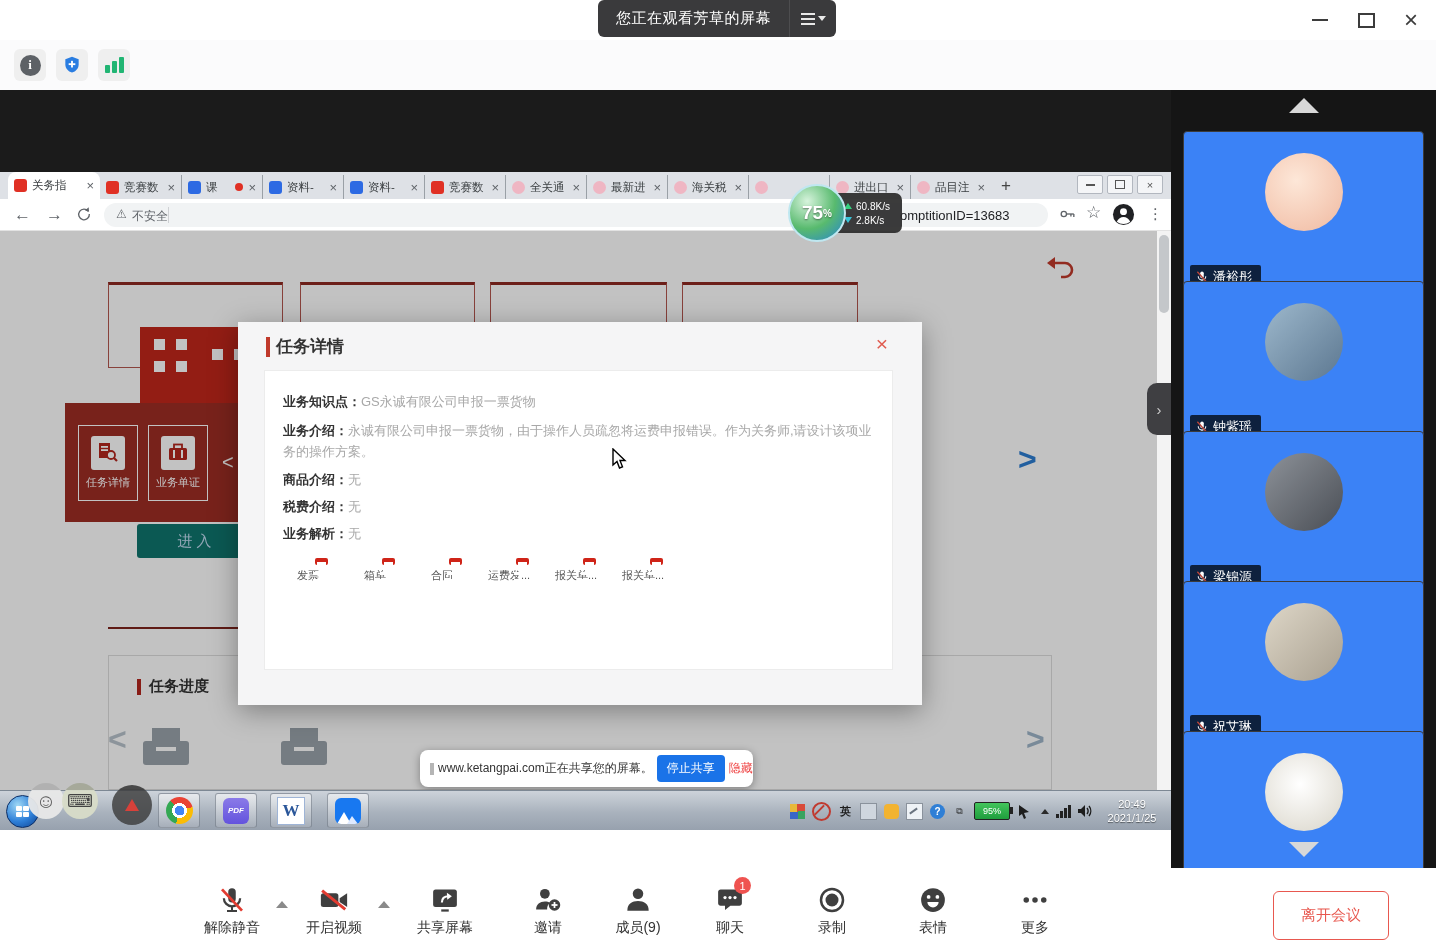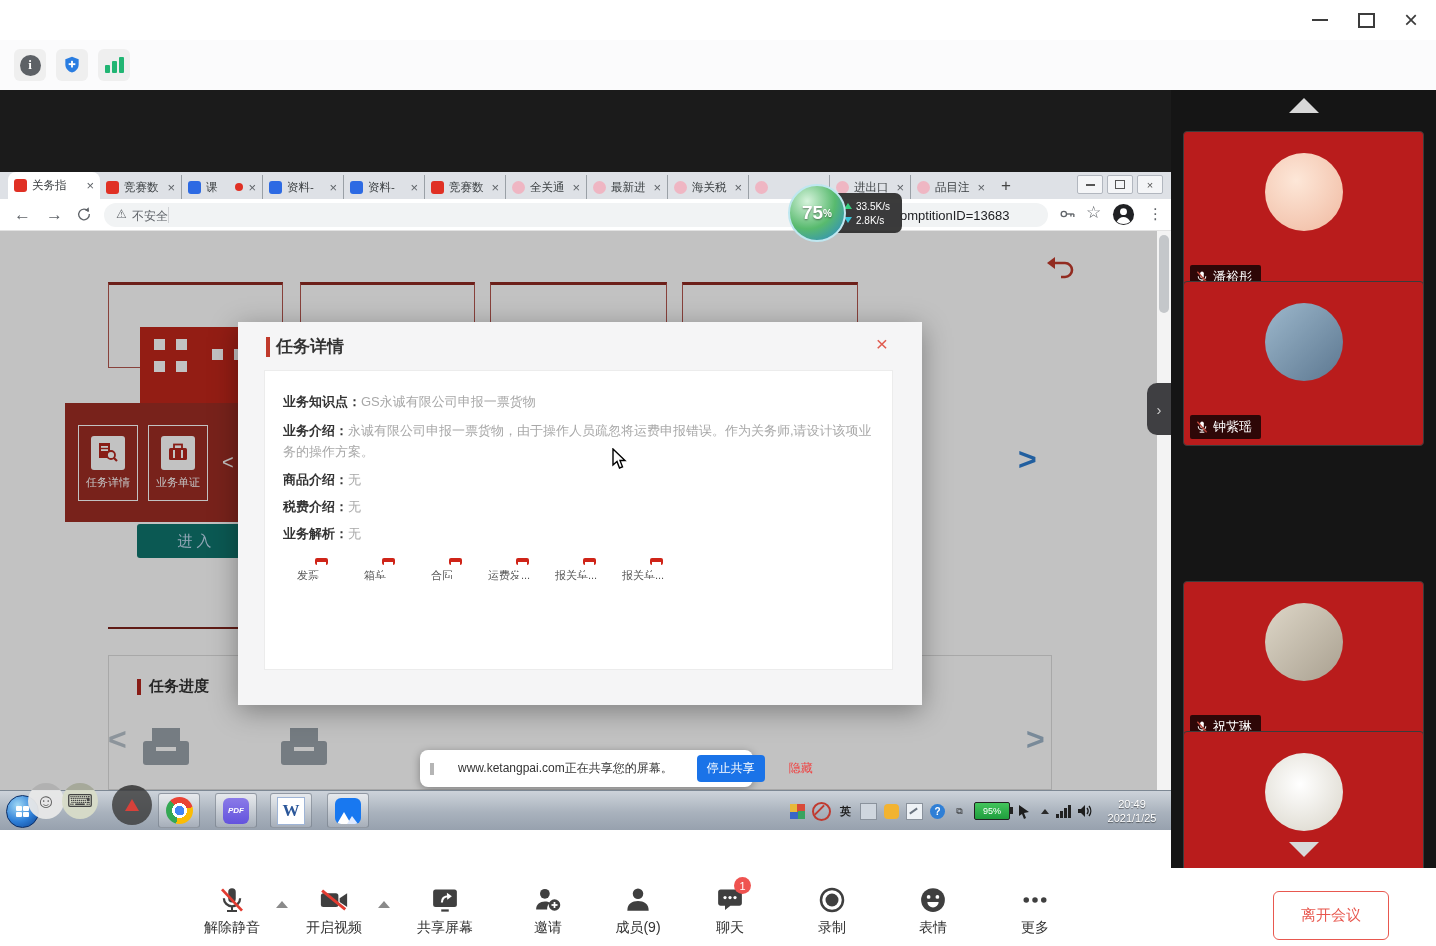--- a/index.html
+++ b/index.html
@@ -105,21 +105,21 @@
   .docs{display:flex;gap:17px;margin-top:20px;}
   .doc{width:50px;text-align:center;}
   .clip{position:relative;width:27px;height:31px;background:#cf2418;border-radius:3px;margin:6px auto 0;}
   .clip::before{content:'';position:absolute;top:-5px;left:7px;width:13px;height:7px;background:#cf2418;border-radius:2px;}
   .clip::after{content:'';position:absolute;top:-1px;left:9px;width:9px;height:3px;background:#fff;}
   .clip .b1{position:absolute;left:5px;top:9px;width:11px;height:3px;background:#fff;}
   .clip .b2{position:absolute;left:5px;top:16px;width:17px;height:3px;background:#fff;}
   .doc .dlabel{font-size:11px;color:#555;margin-top:5px;white-space:nowrap;overflow:hidden;}
   
   .sharebar{position:absolute;left:420px;top:519px;width:333px;height:37px;background:#fff;border-radius:8px;z-index:12;
-            box-shadow:0 2px 8px rgba(0,0,0,.35);display:flex;align-items:center;padding:12px 10px;box-sizing:border-box;gap:24px;}
+            box-shadow:0 2px 8px rgba(0,0,0,.35);display:flex;align-items:center;padding:12px 10px;box-sizing:border-box;gap:4px;}
   .grip{width:7px;height:12px;border-left:2px solid #b5b5b5;border-right:2px solid #b5b5b5;}
   .sharemsg{font-size:12px;color:#333;white-space:nowrap;}
   .stopbtn{background:#1a73e8;color:#fff;font-size:12px;border-radius:4px;padding:5px 10px;white-space:nowrap;}
   .hidelink{color:#ef4444;font-size:12px;white-space:nowrap;}
   
   .taskbar{position:absolute;left:0;top:700px;width:1171px;height:40px;
            background:linear-gradient(#cdd3da,#a9b2bd 55%,#97a1ae);border-top:1px solid #7d8894;box-sizing:border-box;
            display:flex;align-items:center;}
   .orb{position:absolute;left:6px;top:4px;width:31px;height:31px;border-radius:50%;
        background:radial-gradient(circle at 35% 30%,#9fd8f5,#2e7fd8 55%,#0b3f8e);border:1px solid #0a2d66;
@@ -158,21 +158,21 @@
         border:2px solid #bfe7f0;display:flex;align-items:center;justify-content:center;
         color:#fff;font-size:19px;font-weight:bold;text-shadow:0 1px 2px rgba(0,0,0,.45);}
   .ball small{font-size:10px;font-weight:bold;}
   
   .collapse{position:absolute;left:1147px;top:383px;width:24px;height:52px;background:#3f3f42;border-radius:10px 0 0 10px;
             display:flex;align-items:center;justify-content:center;color:#cfcfcf;font-size:15px;z-index:40;}
   
   .sidebar{position:absolute;left:1171px;top:0;width:265px;height:778px;background:#151515;}
   .tri-up{position:absolute;left:118px;top:8px;width:0;height:0;border-left:15px solid transparent;border-right:15px solid transparent;border-bottom:15px solid #d8d8d8;}
   .tri-dn-big{position:absolute;left:118px;top:752px;width:0;height:0;border-left:15px solid transparent;border-right:15px solid transparent;border-top:15px solid #d8d8d8;z-index:4;}
-  .tile{position:absolute;left:12px;width:241px;height:165px;background:#b91c1c;border:1px solid #3b3b3b;border-radius:4px;box-sizing:border-box;}
+  .tile{position:absolute;left:12px;width:241px;height:165px;background:#3b82f6;border:1px solid #3b3b3b;border-radius:4px;box-sizing:border-box;}
   .av{position:absolute;left:81px;top:21px;width:78px;height:78px;border-radius:50%;}
   .nametag{position:absolute;left:6px;bottom:6px;background:rgba(0,0,0,.75);border-radius:2px;display:flex;align-items:center;
            gap:4px;padding:3px 9px 3px 5px;color:#fff;font-size:13px;}
   
   .bottombar{position:absolute;left:0;top:868px;width:1436px;height:78px;background:#fff;}
   .ctl{position:absolute;top:16px;width:84px;text-align:center;}
   .ctl .ic{height:32px;display:flex;align-items:center;justify-content:center;position:relative;}
   .ctl .lb{font-size:14px;color:#333;margin-top:3px;white-space:nowrap;}
   .caret{position:absolute;top:33px;width:0;height:0;border-left:6px solid transparent;border-right:6px solid transparent;border-bottom:7px solid #8a8a8a;}
   .badge1{position:absolute;left:46px;top:-7px;min-width:17px;height:17px;border-radius:9px;background:#ef5350;color:#fff;
@@ -181,20 +181,32 @@
             color:#e8584f;font-size:15px;display:flex;align-items:center;justify-content:center;background:#fff;}
   
   .cursor{position:absolute;left:612px;top:448px;z-index:60;}
 </style>
 </head>
 <body>
 
 <div id="app">
 
   <div class="titlebar">
+    <div class="title-pill">
+      <span class="txt">您正在观看芳草的屏幕</span>
+      <span class="sep"></span>
+      <span class="title-menu">
+        <span class="hamb">
+            <i></i>
+            <i></i>
+            <i></i>
+          </span>
+        <span class="tri-dn-s"></span>
+      </span>
+    </div>
     <span class="winctl" style="left:1312px;">
         <span class="wmin"></span>
       </span>
     <span class="winctl" style="left:1358px;">
         <span class="wmax"></span>
       </span>
     <span class="winctl" style="left:1404px;">
         <span class="wclose">×</span>
       </span>
   </div>
@@ -549,20 +561,33 @@
             <rect x="9" y="2.5" width="6" height="11.5" rx="3" fill="#fff"></rect>
             <path d="M5.5 10.5a6.5 6.5 0 0 0 13 0" stroke="#fff" stroke-width="1.8" fill="none"></path>
             <rect x="11.2" y="17" width="1.6" height="3" fill="#fff"></rect>
               <rect x="8" y="20" width="8" height="1.8" fill="#fff"></rect>
             <line x1="4" y1="3" x2="20" y2="21" stroke="#b8453a" stroke-width="2.4"></line>
           </svg>
           <span>钟紫瑶</span>
         </span>
       </div>
 
+      <div class="tile" style="top:341px;">
+        <span class="av" style="background:linear-gradient(135deg,#8d9299,#4a4e55);"></span>
+        <span class="nametag">
+          <svg width="14" height="14" viewBox="0 0 24 24">
+            <rect x="9" y="2.5" width="6" height="11.5" rx="3" fill="#fff"></rect>
+            <path d="M5.5 10.5a6.5 6.5 0 0 0 13 0" stroke="#fff" stroke-width="1.8" fill="none"></path>
+            <rect x="11.2" y="17" width="1.6" height="3" fill="#fff"></rect>
+              <rect x="8" y="20" width="8" height="1.8" fill="#fff"></rect>
+            <line x1="4" y1="3" x2="20" y2="21" stroke="#b8453a" stroke-width="2.4"></line>
+          </svg>
+          <span>梁锦源</span>
+        </span>
+      </div>
 
       <div class="tile" style="top:491px;">
         <span class="av" style="background:linear-gradient(135deg,#ded7c8,#a9a090);"></span>
         <span class="nametag">
           <svg width="14" height="14" viewBox="0 0 24 24">
             <rect x="9" y="2.5" width="6" height="11.5" rx="3" fill="#fff"></rect>
             <path d="M5.5 10.5a6.5 6.5 0 0 0 13 0" stroke="#fff" stroke-width="1.8" fill="none"></path>
             <rect x="11.2" y="17" width="1.6" height="3" fill="#fff"></rect>
               <rect x="8" y="20" width="8" height="1.8" fill="#fff"></rect>
             <line x1="4" y1="3" x2="20" y2="21" stroke="#b8453a" stroke-width="2.4"></line>
@@ -588,21 +613,21 @@
       <span class="tri-dn-big"></span>
     </div>
   </div>
 
   <div class="collapse">›</div>
 
   <div class="netbadge">
     <div class="speedpill">
       <span class="sprow">
           <span class="spup"></span>
-          <span>33.5K/s</span>
+          <span>60.8K/s</span>
         </span>
       <span class="sprow">
           <span class="spdn"></span>
           <span>2.8K/s</span>
         </span>
     </div>
     <div class="ball">
       <span>75</span>
         <small>%</small>
     </div>

